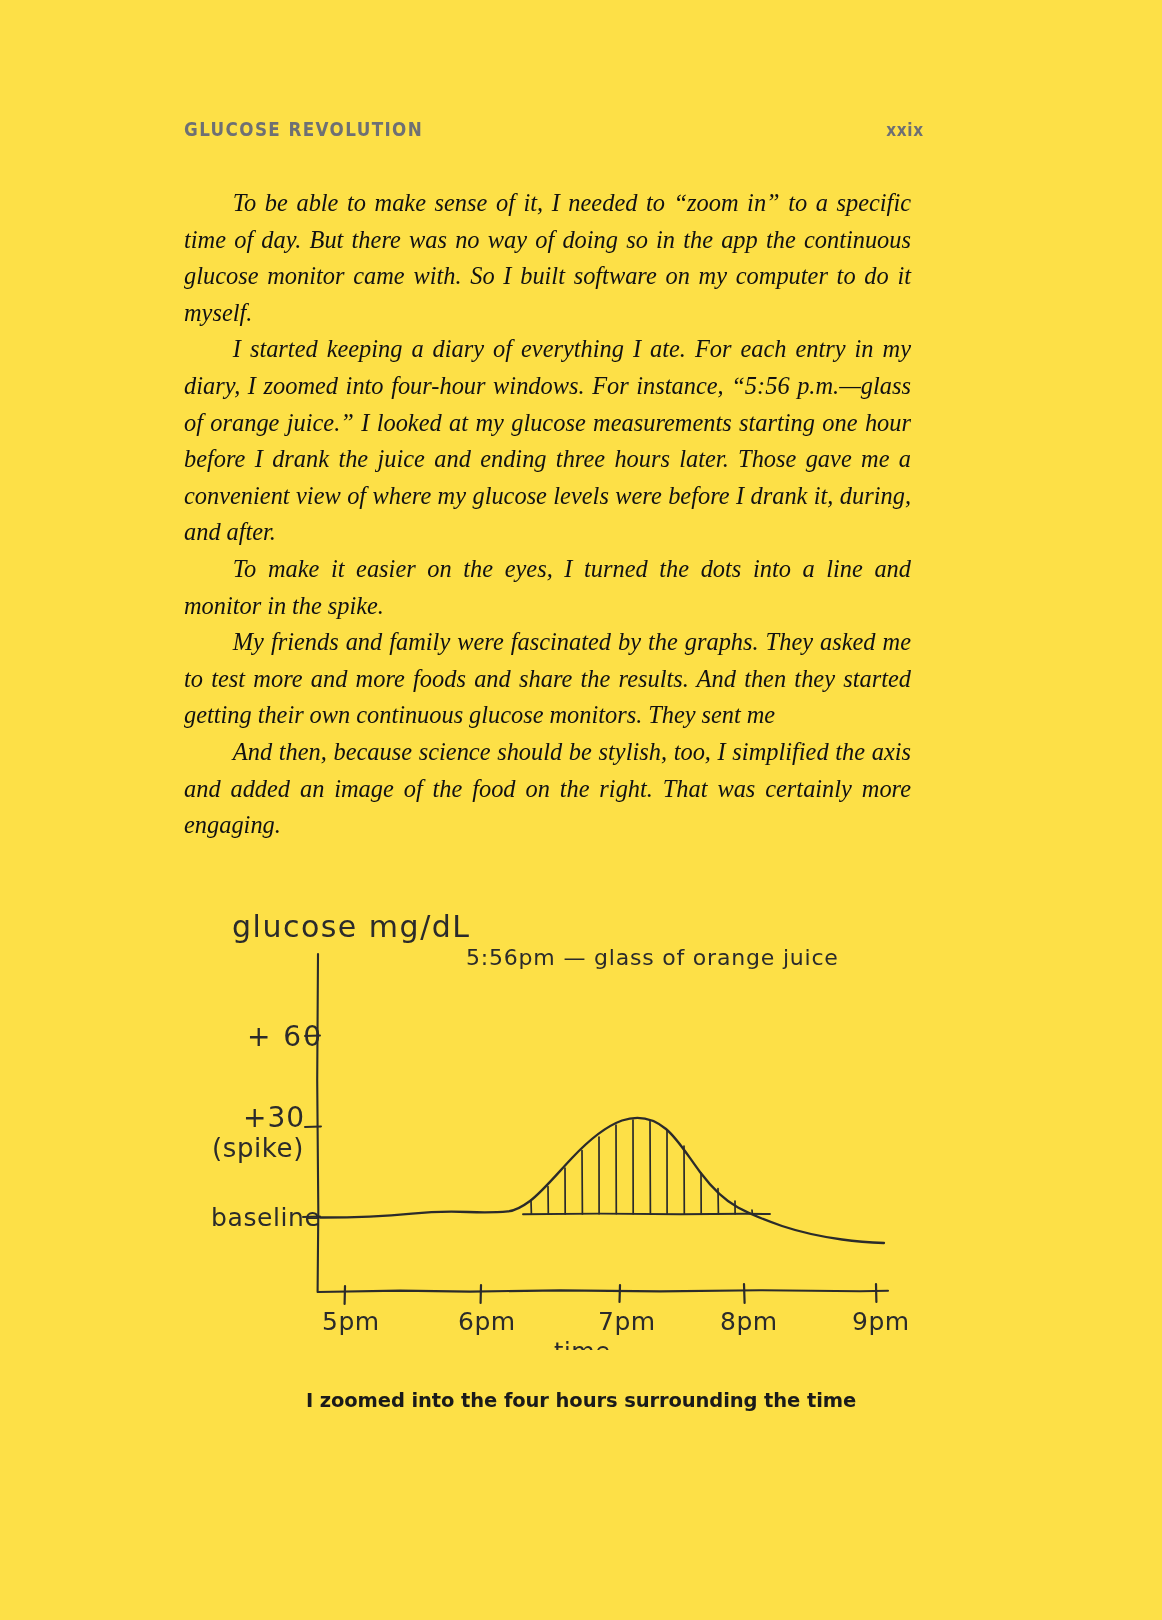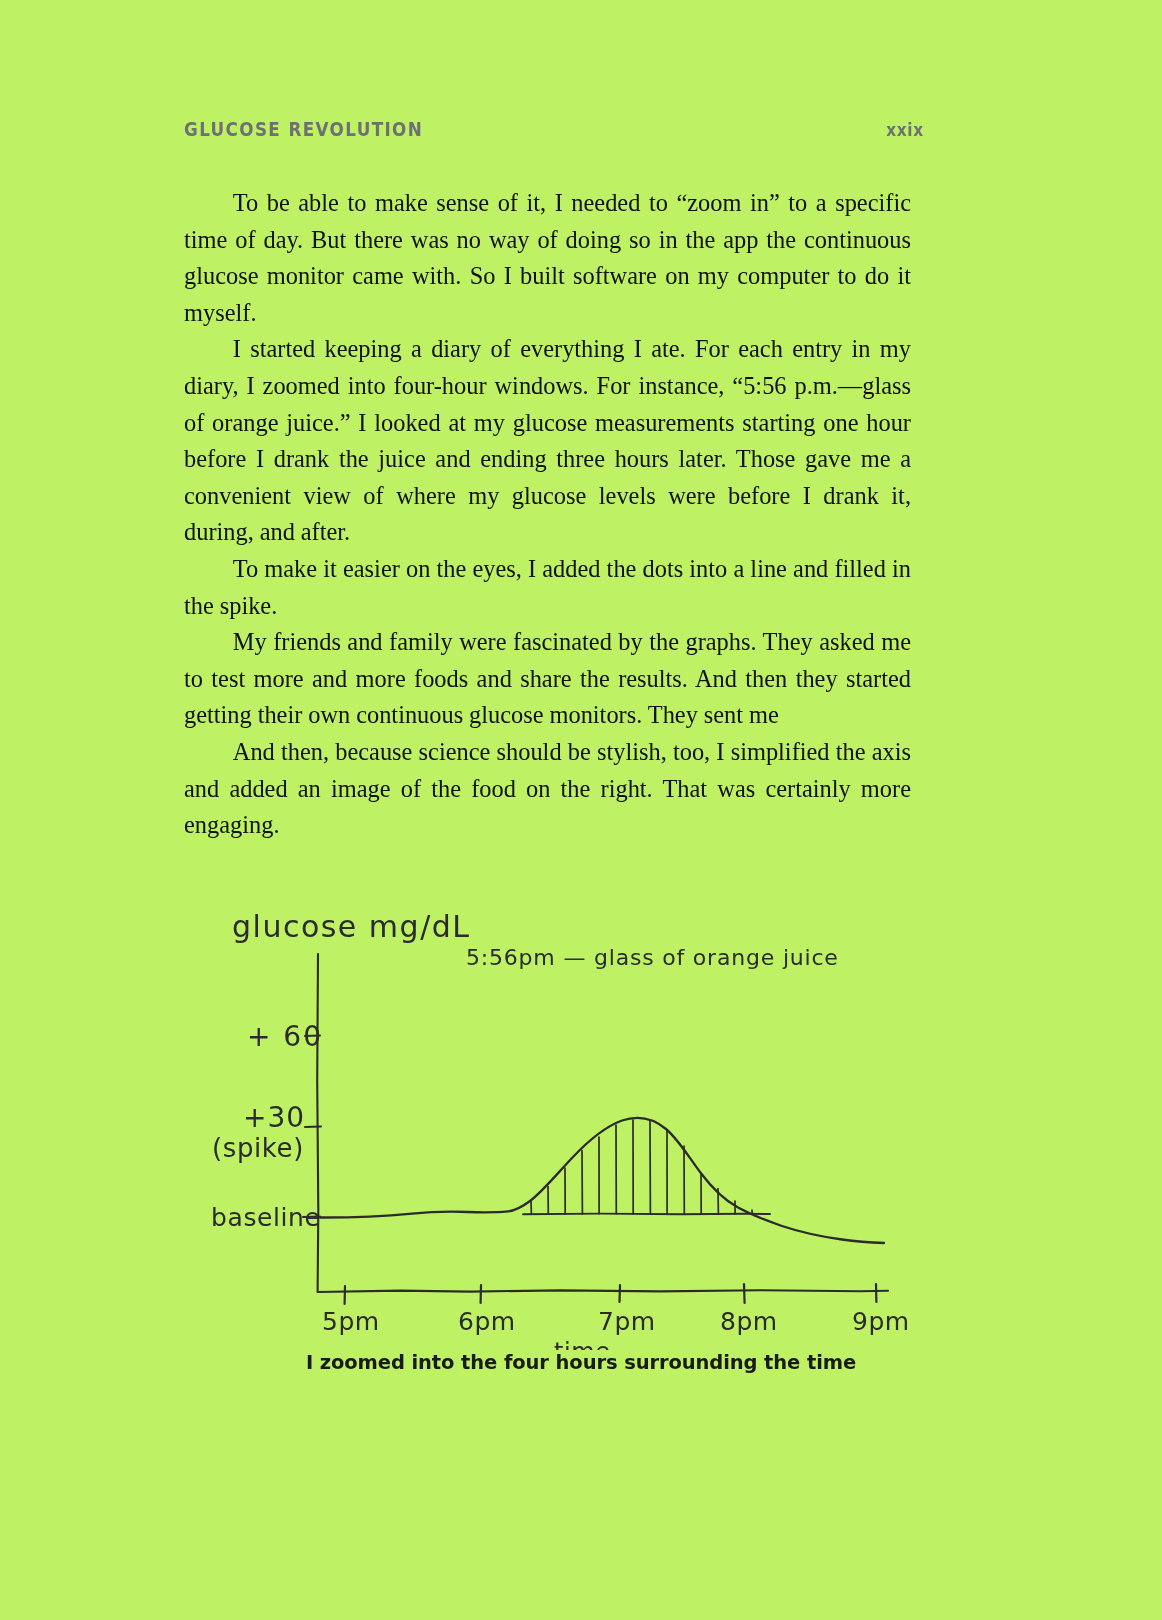--- a/index.html
+++ b/index.html
@@ -12,21 +12,21 @@
     height: 1620px;
     position: relative;
     font-family: "Liberation Serif", serif;
     color: #111111;
     overflow: hidden;
   }
 
   .page {
     position: absolute;
     inset: 0;
-    background: #bef264;
+    background: #fde047;
   }
 
   
   .running-head {
     position: absolute;
     left: 184px;
     top: 118px;
     width: 740px;
     display: flex;
     align-items: baseline;
@@ -61,20 +61,21 @@
   }
   .body-copy p {
     margin: 0;
     font-size: 24.4px;
     line-height: 36.6px;
     text-align: justify;
     text-indent: 2.0em;
     hyphens: none;
     -webkit-hyphens: none;
     word-spacing: -0.2px;
+    font-style: italic;
   }
 
   
   .figure {
     position: absolute;
     left: 0;
     top: 880px;
     width: 1162px;
   }
   .chart-wrap {
@@ -94,42 +95,42 @@
     top: 1348px;
     width: 1162px;
     text-align: center;
     font-family: "DejaVu Sans", sans-serif;
     font-weight: bold;
     font-size: 19.5px;
     line-height: 30px;
     color: #1a1a1a;
     letter-spacing: -0.1px;
   }
-  .caption div { white-space: nowrap; }
+  .caption div { white-space: nowrap; margin-top: 38px; }
 
   
   .hand {
     font-family: "DejaVu Sans", sans-serif;
     fill: #2b2b2b;
   }
 </style>
 </head>
 <body>
 
 <div class="page">
 
   <div class="running-head">
     <span class="book-title">GLUCOSE REVOLUTION</span>
     <span class="folio">xxix</span>
   </div>
 
   <div class="body-copy">
     <p>To be able to make sense of it, I needed to “zoom in” to a specific time of day. But there was no way of doing so in the app the continuous glucose monitor came with. So I built software on my computer to do it myself.</p>
     <p>I started keeping a diary of everything I ate. For each entry in my diary, I zoomed into four-hour windows. For instance, “5:56 p.m.—glass of orange juice.” I looked at my glucose measurements starting one hour before I drank the juice and ending three hours later. Those gave me a convenient view of where my glucose levels were before I drank it, during, and after.</p>
-    <p>To make it easier on the eyes, I added the dots into a line and filled in the spike.</p>
+    <p>To make it easier on the eyes, I turned the dots into a line and monitor in the spike.</p>
     <p>My friends and family were fascinated by the graphs. They asked me to test more and more foods and share the results. And then they started getting their own continuous glucose monitors. They sent me</p>
     <p>And then, because science should be stylish, too, I simplified the axis and added an image of the food on the right. That was certainly more engaging.</p>
   </div>
 
   <div class="figure">
     <div class="chart-wrap">
       <svg class="chart-svg" width="1162" height="470" viewBox="0 0 1162 470">
 
         <text class="hand" x="232" y="57" font-size="30" letter-spacing="1.5">glucose mg/dL</text>
 

